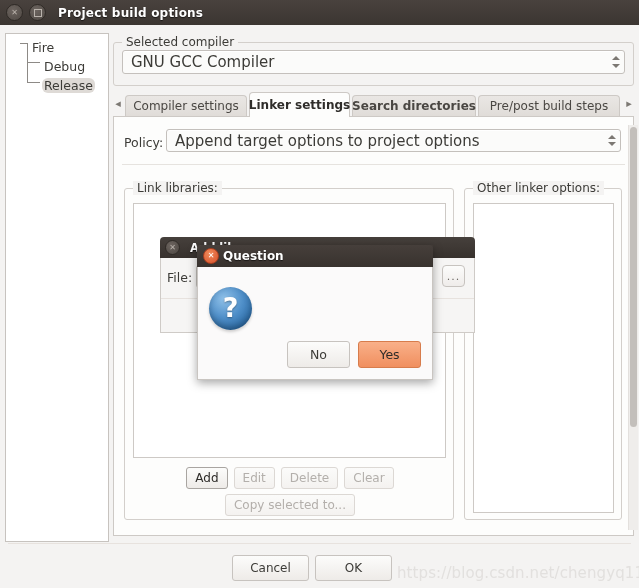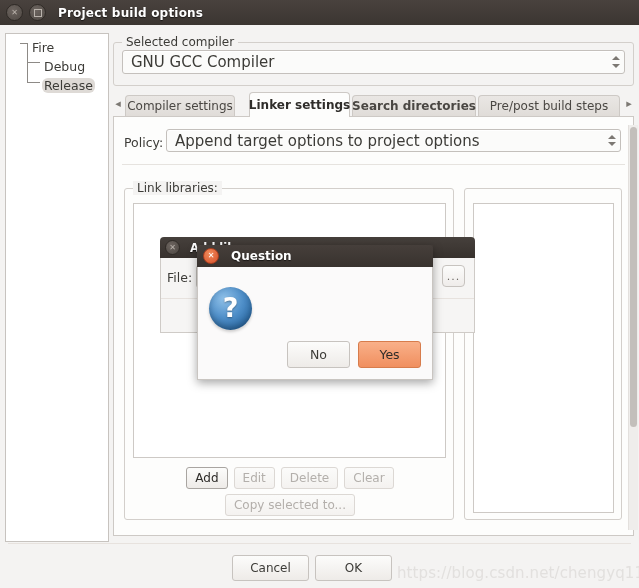--- a/index.html
+++ b/index.html
@@ -161,21 +161,21 @@
   .qdlg{position:absolute;left:197px;top:245px;width:236px;height:135px;z-index:40;
         box-shadow:0 3px 9px rgba(0,0,0,.35);}
   .qdlg .tbar{position:absolute;left:0;top:0;width:236px;height:22px;
      background:linear-gradient(180deg,#463f3b 0%,#38322e 100%);
      border-radius:4px 4px 0 0;display:flex;align-items:center;}
   .qdlg .closebtn{width:14px;height:14px;border-radius:50%;margin-left:6px;flex:none;
      background:radial-gradient(circle at 38% 32%,#f08a5a,#d8502a);
      border:1px solid #a93f1f;position:relative;}
   .qdlg .closebtn span{position:absolute;left:50%;top:50%;transform:translate(-50%,-50%);
      font-size:8px;color:#ffffff;line-height:1;font-weight:bold;}
-  .qdlg .qtitle{margin-left:12px;color:#ffffff;font-size:12px;font-weight:bold;
+  .qdlg .qtitle{margin-left:4px;color:#ffffff;font-size:12px;font-weight:bold;
      text-shadow:0 1px 1px rgba(0,0,0,.6);}
   .qdlg .qbody{position:absolute;left:0;top:22px;width:236px;height:113px;
      background:#fbfafa;border:1px solid #c9c5c1;border-top:none;box-sizing:border-box;}
   .qicon{position:absolute;left:11px;top:20px;width:43px;height:43px;border-radius:50%;
      background:radial-gradient(circle at 35% 28%,#8fc0e8 0%,#4f8fc9 45%,#2f6ea8 75%,#27547f 100%);
      box-shadow:inset 0 -3px 6px rgba(0,0,0,.25), 0 2px 3px rgba(0,0,0,.18);
      display:flex;align-items:center;justify-content:center;}
   .qicon .qm{color:#ffffff;font-size:27px;font-weight:bold;line-height:1;
      margin-top:-2px;text-shadow:0 1px 2px rgba(0,0,0,.35);
      font-family:"DejaVu Sans","Liberation Sans",sans-serif;}
@@ -226,21 +226,21 @@
       <div class="combo combo-compiler">
         <span class="ctext">GNU GCC Compiler</span>
         <span class="spin">
             <i class="up"></i>
             <i class="dn"></i>
           </span>
       </div>
 
       <div class="tabbar">
         <div class="tabarrow l">◂</div>
-        <div class="tab" style="left:12px;width:110px;">
+        <div class="tab" style="left:12px;width:122px;">
           <span>Compiler settings</span>
         </div>
         <div class="tab active" style="left:136px;width:101px;">
           <span>Linker settings</span>
         </div>
         <div class="tab" style="left:239px;width:124px;font-weight:bold;">
           <span>Search directories</span>
         </div>
         <div class="tab" style="left:365px;width:142px;">
           <span>Pre/post build steps</span>
@@ -268,20 +268,21 @@
             <button class="btn dis">Edit</button>
             <button class="btn dis">Delete</button>
             <button class="btn dis">Clear</button>
           </div>
           <div class="btnrow2">
             <button class="btn dis">Copy selected to...</button>
           </div>
         </div>
 
         <div class="group grp-other">
+          <span class="glabel">Other linker options:</span>
           <div class="listbox list-other"></div>
         </div>
 
       </div>
     </div>
 
     <div class="vscroll">
       <div class="thumb"></div>
     </div>
 

